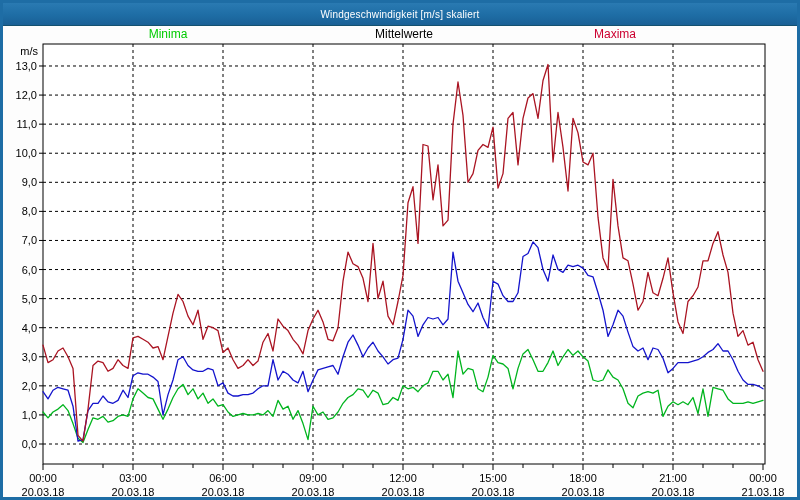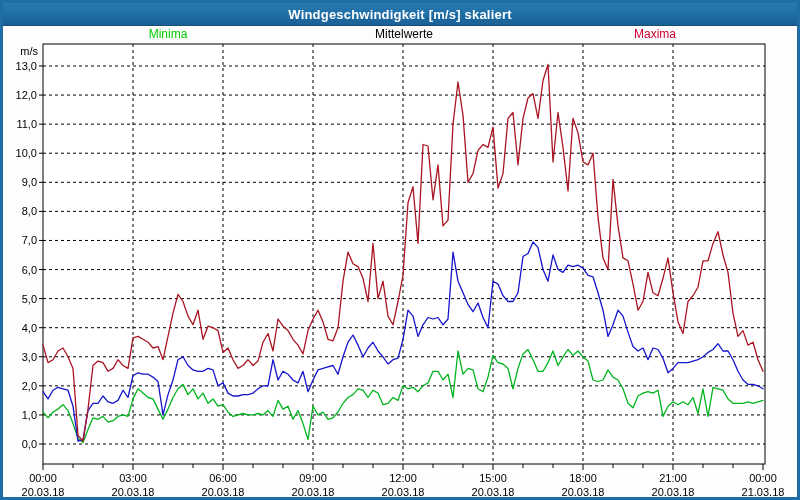--- a/index.html
+++ b/index.html
@@ -3,37 +3,37 @@
 <meta charset="utf-8">
 <style>
   html,body{margin:0;padding:0;background:#fff;}
   #app{position:relative;width:800px;height:500px;box-sizing:border-box;
        border:3px solid #1e6da5;background:#fdfdfd;overflow:hidden;
        font-family:"Liberation Sans",sans-serif;}
   #titlebar{position:absolute;left:0;top:0;width:100%;height:22px;
        background:linear-gradient(180deg,#2a7ab2 0%,#1e6da5 55%,#1a6096 100%);
        border-bottom:1px solid #14516f;
        display:flex;align-items:center;justify-content:center;}
-  #titlebar span{color:#ffffff;font-size:13px;font-weight:bold;letter-spacing:0.2px;}
+  #titlebar span{color:#ffffff;font-size:10px;font-weight:normal;letter-spacing:0.2px;}
   .lg{position:absolute;top:24px;transform:translateX(-50%);font-size:12px;
       white-space:nowrap;}
   #chart{position:absolute;left:0;top:0;}
   text{font-family:"Liberation Sans",sans-serif;}
 </style>
 </head>
 <body>
 
 <div id="app">
   <div id="titlebar">
     <span>Windgeschwindigkeit [m/s] skaliert</span>
   </div>
 
   <span class="lg" style="left: 141px; color: rgb(0, 204, 0); padding-left: 48px;">Minima</span>
   <span class="lg" style="left: 401px; color: #000000;">Mittelwerte</span>
-  <span class="lg" style="left: 652px; color: rgb(204, 0, 48);">Maxima</span>
+  <span class="lg" style="left: 612px; color: rgb(204, 0, 48);">Maxima</span>
 
   <svg id="chart" width="800" height="500" viewBox="0 0 800 500">
       <rect x="40" y="41" width="722" height="420" fill="#ffffff" stroke="none"></rect>
       <line x1="40" y1="441" x2="762" y2="441" stroke="#000000" stroke-width="1" stroke-dasharray="3 3"></line>
       <line x1="36" y1="441" x2="40" y2="441" stroke="#000" stroke-width="1"></line>
       <text x="34" y="445" text-anchor="end" font-size="11" fill="#000">0,0</text>
       <line x1="40" y1="411.923" x2="762" y2="411.923" stroke="#000000" stroke-width="1" stroke-dasharray="3 3"></line>
       <line x1="36" y1="411.923" x2="40" y2="411.923" stroke="#000" stroke-width="1"></line>
       <text x="34" y="415.923" text-anchor="end" font-size="11" fill="#000">1,0</text>
       <line x1="40" y1="382.846" x2="762" y2="382.846" stroke="#000000" stroke-width="1" stroke-dasharray="3 3"></line>

